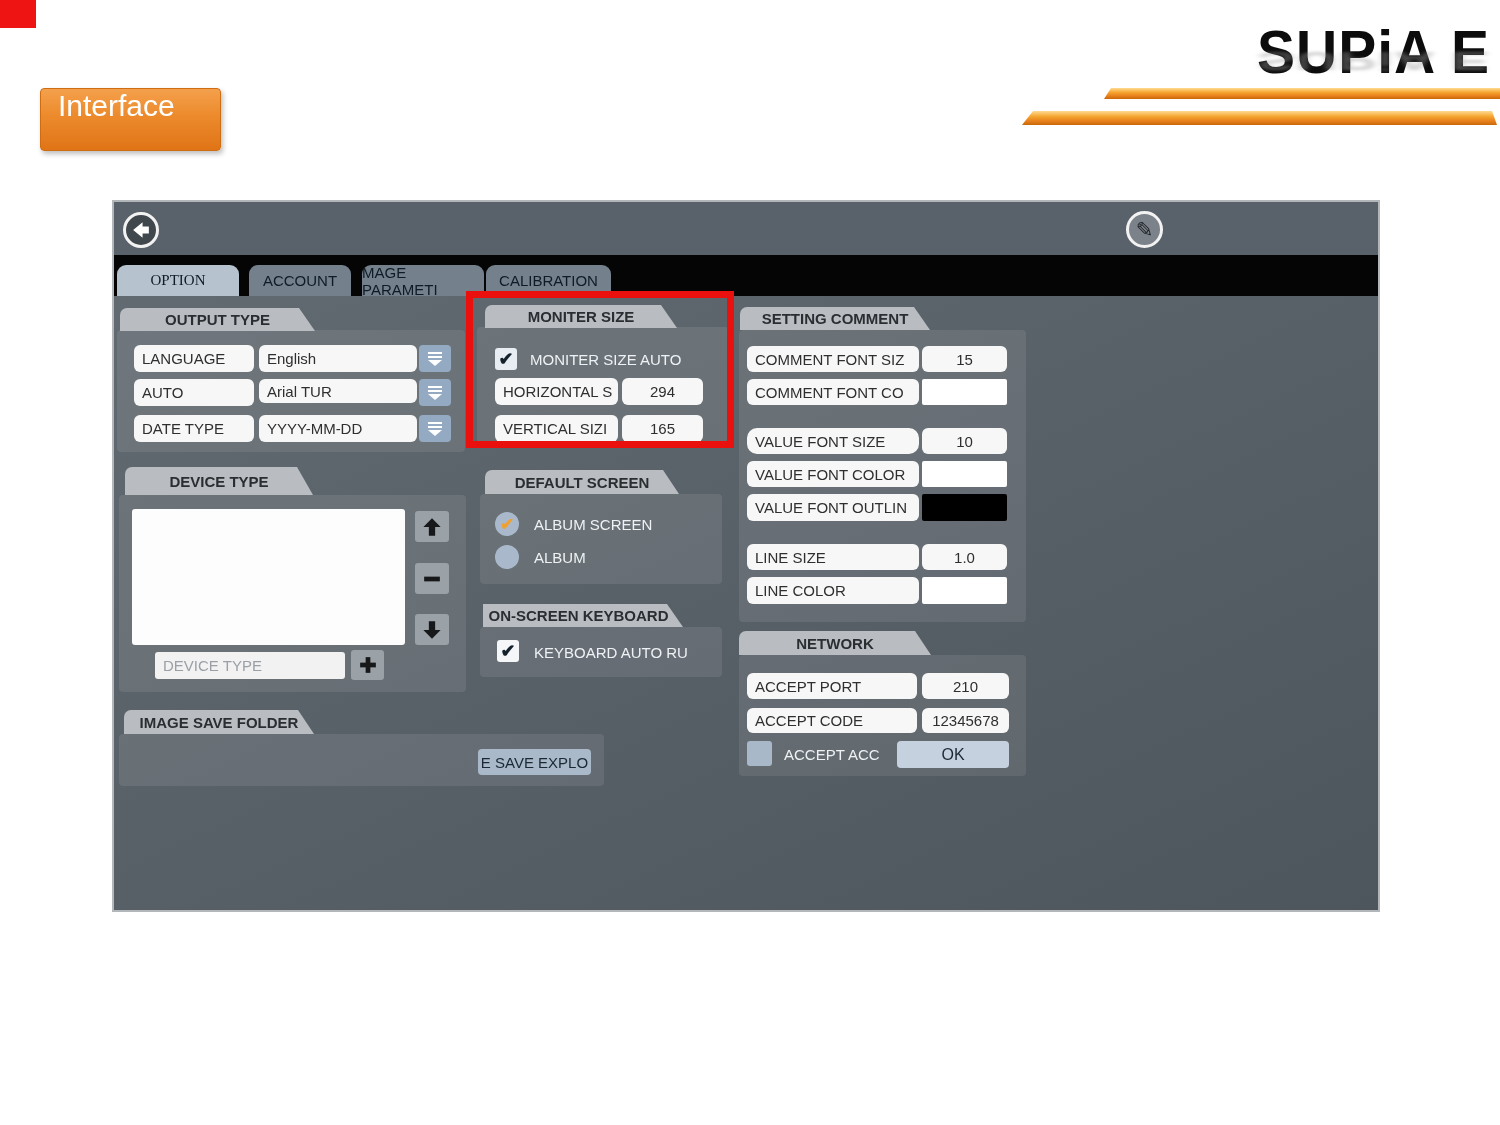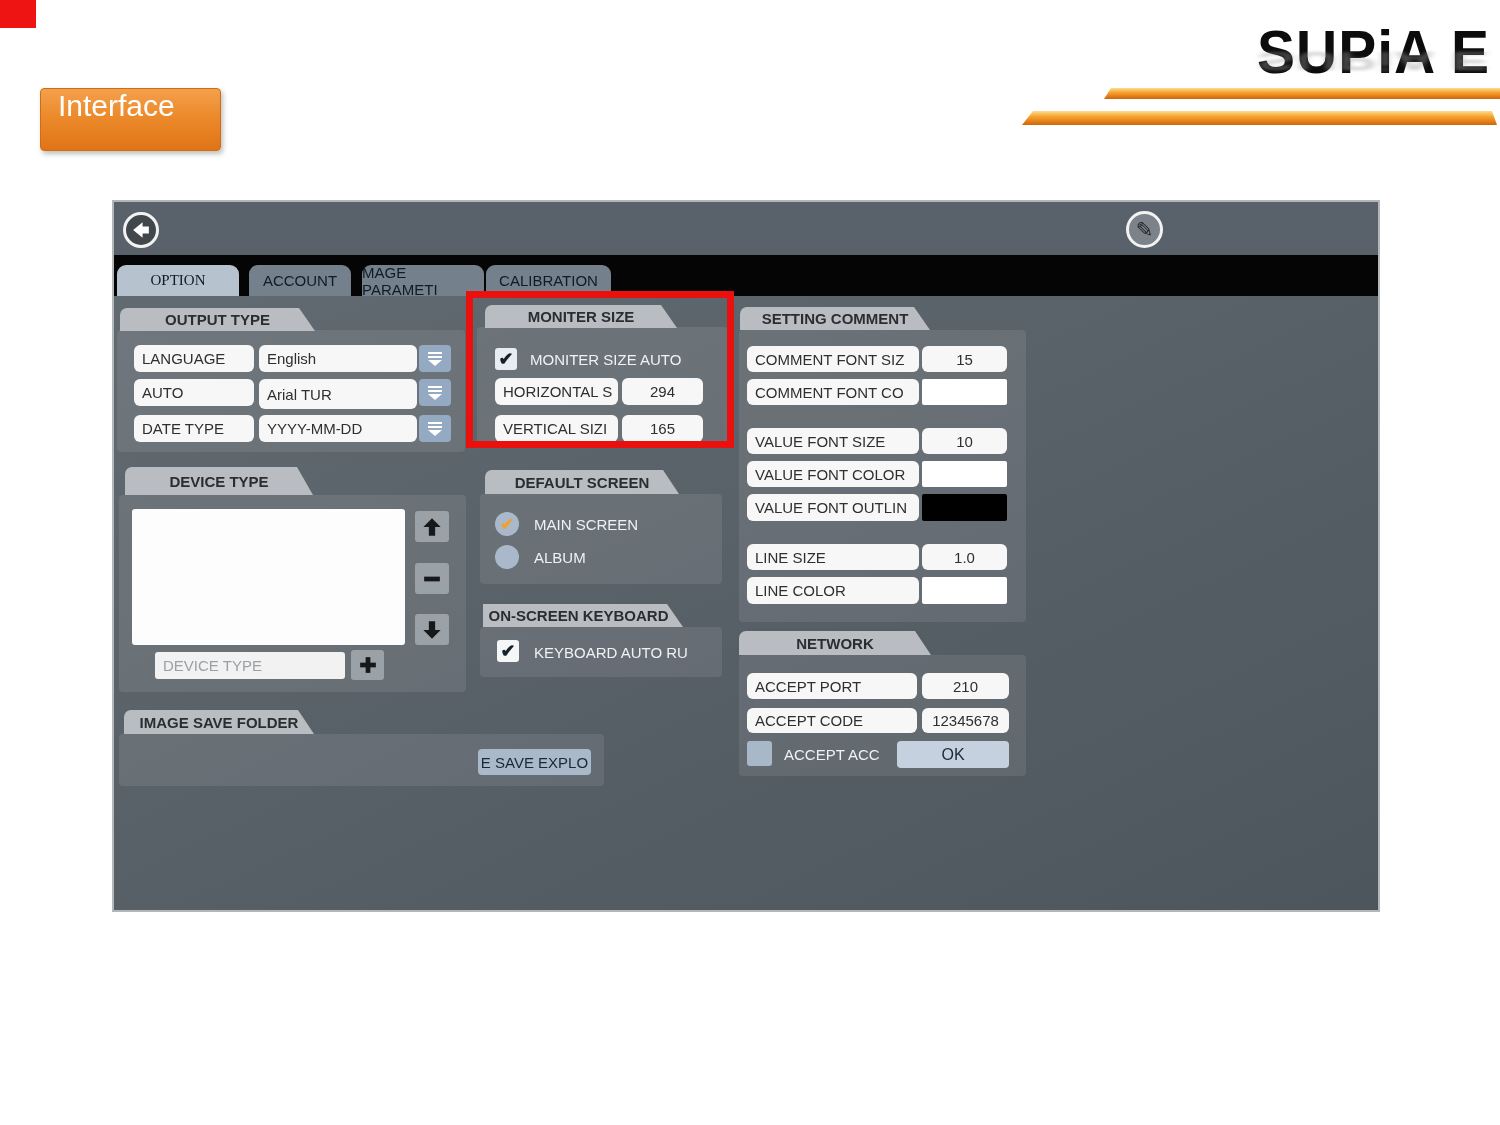--- a/index.html
+++ b/index.html
@@ -110,21 +110,21 @@
     <div class="abs plate" style="left:20px;top:143px;width:120px;height:27px;">LANGUAGE</div>
     <div class="abs plate" style="left:145px;top:143px;width:158px;height:27px;">English</div>
     <div class="abs drop-btn" style="left:305px;top:143px;width:32px;height:27px;">
       <svg width="16" height="14" viewBox="0 0 16 14">
           <rect x="1" y="0" width="14" height="2" fill="#fff"></rect>
           <rect x="1" y="4" width="14" height="2" fill="#fff"></rect>
           <polygon points="1,8 15,8 8,14" fill="#fff"></polygon>
         </svg>
     </div>
     <div class="abs plate" style="left:20px;top:177px;width:120px;height:27px;">AUTO</div>
-    <div class="abs plate" style="left:145px;top:177px;width:158px;height:30px;">Arial TUR</div>
+    <div class="abs plate" style="left:145px;top:177px;width:158px;height:24px;">Arial TUR</div>
     <div class="abs drop-btn" style="left:305px;top:177px;width:32px;height:27px;">
       <svg width="16" height="14" viewBox="0 0 16 14">
           <rect x="1" y="0" width="14" height="2" fill="#fff"></rect>
           <rect x="1" y="4" width="14" height="2" fill="#fff"></rect>
           <polygon points="1,8 15,8 8,14" fill="#fff"></polygon>
         </svg>
     </div>
     <div class="abs plate" style="left:20px;top:213px;width:120px;height:27px;">DATE TYPE</div>
     <div class="abs plate" style="left:145px;top:213px;width:158px;height:27px;">YYYY-MM-DD</div>
     <div class="abs drop-btn" style="left:305px;top:213px;width:32px;height:27px;">
@@ -170,21 +170,21 @@
           <rect x="4" y="11" width="20" height="6" fill="#17181a"></rect>
           <rect x="11" y="4" width="6" height="20" fill="#17181a"></rect>
         </svg>
     </div>
 
     <div class="abs panel" style="left:366px;top:292px;width:242px;height:90px;"></div>
     <div class="abs hdr" style="left:371px;top:268px;width:194px;height:24px;">DEFAULT SCREEN</div>
     <div class="abs radio" style="left:381px;top:310px;width:24px;height:24px;">
       <span>✔</span>
     </div>
-    <div class="abs whitelabel" style="left:420px;top:314px;width:170px;">MAIN SCREEN</div>
+    <div class="abs whitelabel" style="left:420px;top:314px;width:170px;">ALBUM SCREEN</div>
     <div class="abs radio" style="left:381px;top:343px;width:24px;height:24px;"></div>
     <div class="abs whitelabel" style="left:420px;top:347px;width:170px;">ALBUM</div>
 
     <div class="abs panel" style="left:366px;top:425px;width:242px;height:50px;"></div>
     <div class="abs hdr" style="left:369px;top:402px;width:200px;border-radius:0;">
       <span style="margin-left:-9px;">ON-SCREEN KEYBOARD</span>
     </div>
     <div class="abs checkbox cb-light" style="left:383px;top:438px;width:22px;height:22px;background:#f4f6f8;">
       <span>✔</span>
     </div>
@@ -196,21 +196,21 @@
 
     <div class="abs panel" style="left:625px;top:128px;width:287px;height:292px;"></div>
     <div class="abs hdr" style="left:626px;top:105px;width:190px;">SETTING COMMENT</div>
 
     <div class="abs plate" style="left:633px;top:144px;width:172px;height:26px;">COMMENT FONT SIZ</div>
     <div class="abs plate center" style="left:808px;top:144px;width:85px;height:26px;">15</div>
 
     <div class="abs plate" style="left:633px;top:177px;width:172px;height:26px;">COMMENT FONT CO</div>
     <div class="abs swatch" style="left: 808px; top: 177px; width: 85px; height: 26px; background: rgb(255, 255, 255);"></div>
 
-    <div class="abs plate" style="left:633px;top:226px;width:172px;height:26px;">VALUE FONT SIZE</div>
+    <div class="abs plate" style="left:633px;top:226px;width:172px;height:26px;border-radius:10px;">VALUE FONT SIZE</div>
     <div class="abs plate center" style="left:808px;top:226px;width:85px;height:26px;">10</div>
 
     <div class="abs plate" style="left:633px;top:259px;width:172px;height:26px;">VALUE FONT COLOR</div>
     <div class="abs swatch" style="left: 808px; top: 259px; width: 85px; height: 26px; background: rgb(255, 255, 255);"></div>
 
     <div class="abs plate" style="left:633px;top:292px;width:172px;height:27px;">VALUE FONT OUTLIN</div>
     <div class="abs swatch" style="left: 808px; top: 292px; width: 85px; height: 27px; background: rgb(0, 0, 0);"></div>
 
     <div class="abs plate" style="left:633px;top:342px;width:172px;height:26px;">LINE SIZE</div>
     <div class="abs plate center" style="left:808px;top:342px;width:85px;height:26px;">1.0</div>

